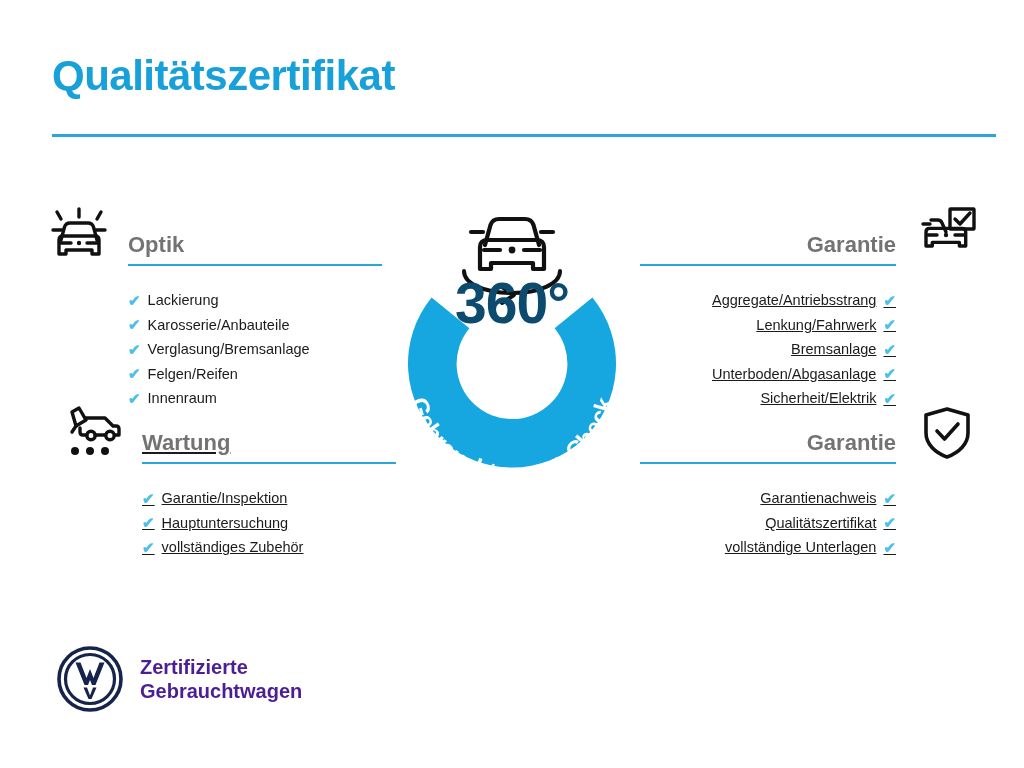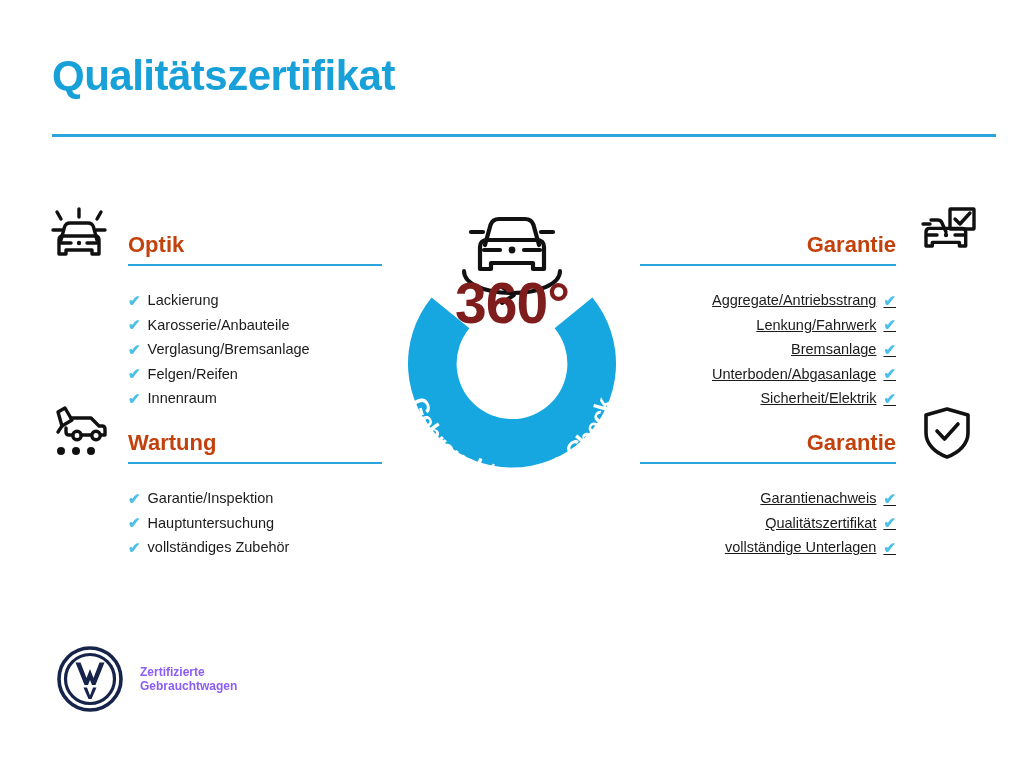--- a/index.html
+++ b/index.html
@@ -34,21 +34,21 @@
     width: 944px;
     height: 3px;
     background: #2ba6dc;
   }
 
   
   .section {
     position: absolute;
   }
   .sec-optik   { left: 42px;  top: 200px; width: 340px; }
-  .sec-wartung { left: 42px;  top: 398px; width: 340px; }
+  .sec-wartung { left: 56px;  top: 398px; width: 340px; text-decoration: underline; }
   .sec-technik { left: 640px; top: 200px; width: 344px; }
   .sec-garantie{ left: 640px; top: 398px; width: 344px; }
 
   .sec-head {
     display: flex;
     align-items: flex-start;
     height: 78px;
   }
   .sec-head.right { justify-content: flex-end; }
 
@@ -60,21 +60,21 @@
     align-items: center;
     justify-content: center;
   }
   .sec-titlewrap {
     flex: 1 1 auto;
     padding-top: 34px;
   }
   .sec-title {
     font-size: 22px;
     font-weight: bold;
-    color: #c2410c;
+    color: #737373;
     line-height: 1;
     padding-bottom: 8px;
   }
   .sec-optik .sec-titlewrap, .sec-wartung .sec-titlewrap { padding-left: 12px; }
   .sec-technik .sec-titlewrap, .sec-garantie .sec-titlewrap { padding-right: 14px; text-align: right; }
   .sec-rule {
     height: 2px;
     background: #2ba6dc;
     width: 100%;
   }
@@ -113,38 +113,38 @@
     height: 320px;
   }
   #badge-360 {
     position: absolute;
     left: 0;
     top: 78px;
     width: 280px;
     text-align: center;
     font-size: 57px;
     font-weight: bold;
-    color: #7f1d1d;
+    color: #0c4a6e;
     letter-spacing: -1px;
   }
 
   
   #footer-logo {
     position: absolute;
     left: 56px;
     top: 645px;
     display: flex;
     align-items: center;
     gap: 16px;
   }
   #vw-mark { width: 68px; height: 68px; flex: 0 0 68px; }
   #vw-text {
-    font-size: 12px;
-    font-weight: bold;
-    color: #8b5cf6;
+    font-size: 20px;
+    font-weight: bold;
+    color: #4c1d95;
     line-height: 1.2;
   }
   #vw-text div { white-space: nowrap; }
 </style>
 </head>
 <body>
 
 <div id="page-title">Qualitätszertifikat</div>
 <div id="header-divider"></div>
 

